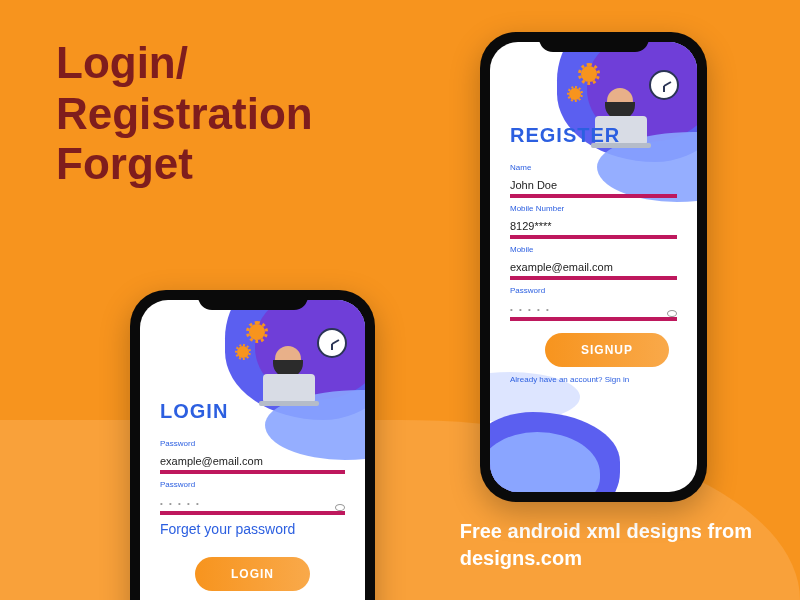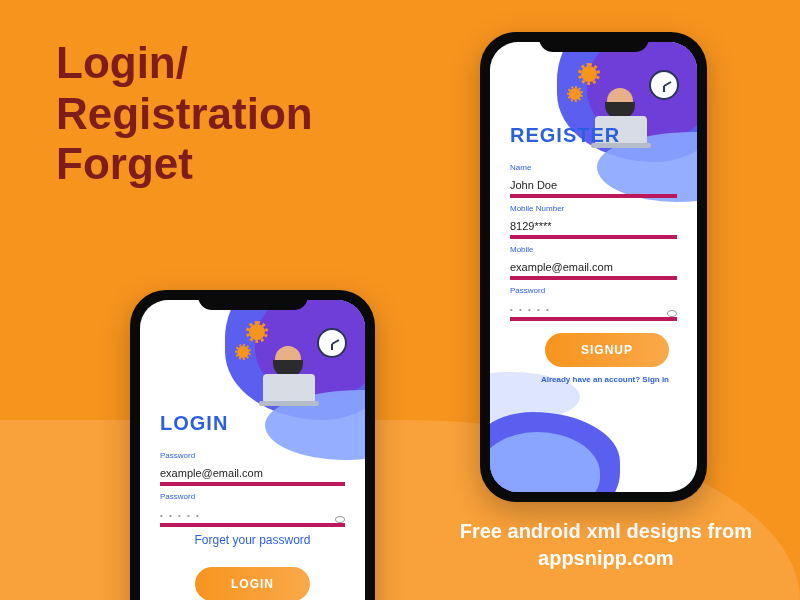--- a/index.html
+++ b/index.html
@@ -1,19 +1,19 @@
 <!DOCTYPE html>
 <html><head>
 <meta charset="utf-8">
 <style>
 *{margin:0;padding:0;box-sizing:border-box;font-family:-apple-system,BlinkMacSystemFont,"Segoe UI",Arial,sans-serif}
 body{width:800px;height:600px;overflow:hidden;position:relative;background:#f7941e}
 .bg-wave{position:absolute;bottom:0;left:0;width:100%;height:180px;background:#f9a13a;border-radius:0 50% 0 0/0 100% 0 0}
 .hero-title{position:absolute;top:38px;left:56px;color:#7f1d1d;font-size:44px;font-weight:600;line-height:1.15}
-.footer-text{position:absolute;bottom:28px;right:48px;color:#fff;font-size:20px;font-weight:600;text-align:center;line-height:1.35}
+.footer-text{position:absolute;bottom:28px;right:48px;color:#fff;font-size:20px;font-weight:600;text-align:left;line-height:1.35}
 
 .phone{position:absolute;background:#0a0a0a;border-radius:36px;padding:10px;box-shadow:0 10px 30px rgba(0,0,0,.25)}
 .phone-login{left:130px;top:290px;width:245px;height:470px}
 .phone-register{left:480px;top:32px;width:227px;height:470px}
 .notch{position:absolute;top:0;left:50%;transform:translateX(-50%);width:110px;height:20px;background:#0a0a0a;border-radius:0 0 14px 14px;z-index:5}
 .screen{width:100%;height:100%;background:#fff;border-radius:28px;position:relative;overflow:hidden}
 
 .hero-blob{position:absolute;top:-30px;right:-40px;width:180px;height:150px;background:#5b5ff0;border-radius:40% 50% 50% 60%/50% 40% 60% 50%}
 .hero-blob2{position:absolute;top:-10px;right:-20px;width:130px;height:110px;background:#6f3ed8;border-radius:50% 45% 55% 50%}
 .hero-accent{position:absolute;top:90px;right:-60px;width:160px;height:70px;background:#8aa5ff;border-radius:60% 40% 50% 50%/50% 60% 40% 50%;opacity:.9}
@@ -30,49 +30,49 @@
 .gear2:before{inset:-2px;border-width:2px}
 .person-head{position:absolute;top:28px;left:48px;width:26px;height:26px;background:#e8b089;border-radius:50%}
 .person-beard{position:absolute;top:42px;left:46px;width:30px;height:18px;background:#2b2b2b;border-radius:0 0 15px 15px}
 .laptop{position:absolute;top:56px;left:36px;width:52px;height:28px;background:#d8dce5;border-radius:4px 4px 2px 2px}
 .laptop:after{content:"";position:absolute;bottom:-4px;left:-4px;width:60px;height:5px;background:#b5bcc9;border-radius:2px}
 
 .foot-blob{position:absolute;bottom:-30px;left:-30px;width:160px;height:110px;background:#5b5ff0;border-radius:50% 60% 40% 50%/60% 50% 50% 40%}
 .foot-blob2{position:absolute;bottom:-20px;left:-10px;width:120px;height:80px;background:#8aa5ff;border-radius:50% 55% 45% 50%}
 .foot-accent{position:absolute;bottom:70px;left:-50px;width:140px;height:50px;background:#d5dfff;border-radius:50%;opacity:.8}
 
-.content{position:absolute;top:112px;left:20px;right:20px}
+.content{position:absolute;top:100px;left:20px;right:20px}
 .content.reg{top:82px}
 .title{color:#2c5fe0;font-size:20px;font-weight:700;letter-spacing:1px;margin-bottom:16px}
 .field{margin-bottom:6px}
 .label{color:#2c5fe0;font-size:8px;font-weight:500;margin-bottom:3px}
 .input{width:100%;border:none;border-bottom:4px solid #be185d;font-size:11px;padding:3px 0;background:transparent;color:#222;outline:none}
 .input.pwd{letter-spacing:2px;color:#999;font-size:8px}
 .eye{position:absolute;right:0;bottom:4px;width:10px;height:7px;border:1px solid #999;border-radius:50%}
 .field{position:relative}
-.link{color:#2c5fe0;font-size:12px;font-weight:500;text-align:center;display:block}
+.link{color:#2c5fe0;font-size:14px;font-weight:500;text-align:left;display:block}
 .btn-row{text-align:center;margin-top:20px}
 .btn{display:inline-block;background:linear-gradient(90deg,#f7941e,#f9a94a);color:#fff;font-size:12px;font-weight:700;letter-spacing:1px;padding:10px 36px;border-radius:20px;border:none;cursor:pointer}
 .btn-row-reg{text-align:right;margin-top:12px;padding-right:8px}
-.alt-link-reg{text-align:right;color:#2c5fe0;font-size:8px;font-weight:700;margin-top:8px;padding-right:8px}
+.alt-link-reg{color:#2c5fe0;font-size:8px;font-weight:400;margin-top:8px;padding-right:8px}
 </style>
 </head>
 <body>
 
 <div class="bg-wave"></div>
 
 <div class="hero-title">
   <div>Login/</div>
   <div>Registration</div>
   <div>Forget</div>
 </div>
 
 <div class="footer-text">
   <div>Free android xml designs from</div>
-  <div>appsnipp.com</div>
+  <div>designs.com</div>
 </div>
 
 <div class="phone phone-login">
   <div class="notch"></div>
   <div class="screen">
     <div class="hero-blob"></div>
     <div class="hero-blob2"></div>
     <div class="hero-accent"></div>
     <div class="illus">
       <div class="clock"></div>

